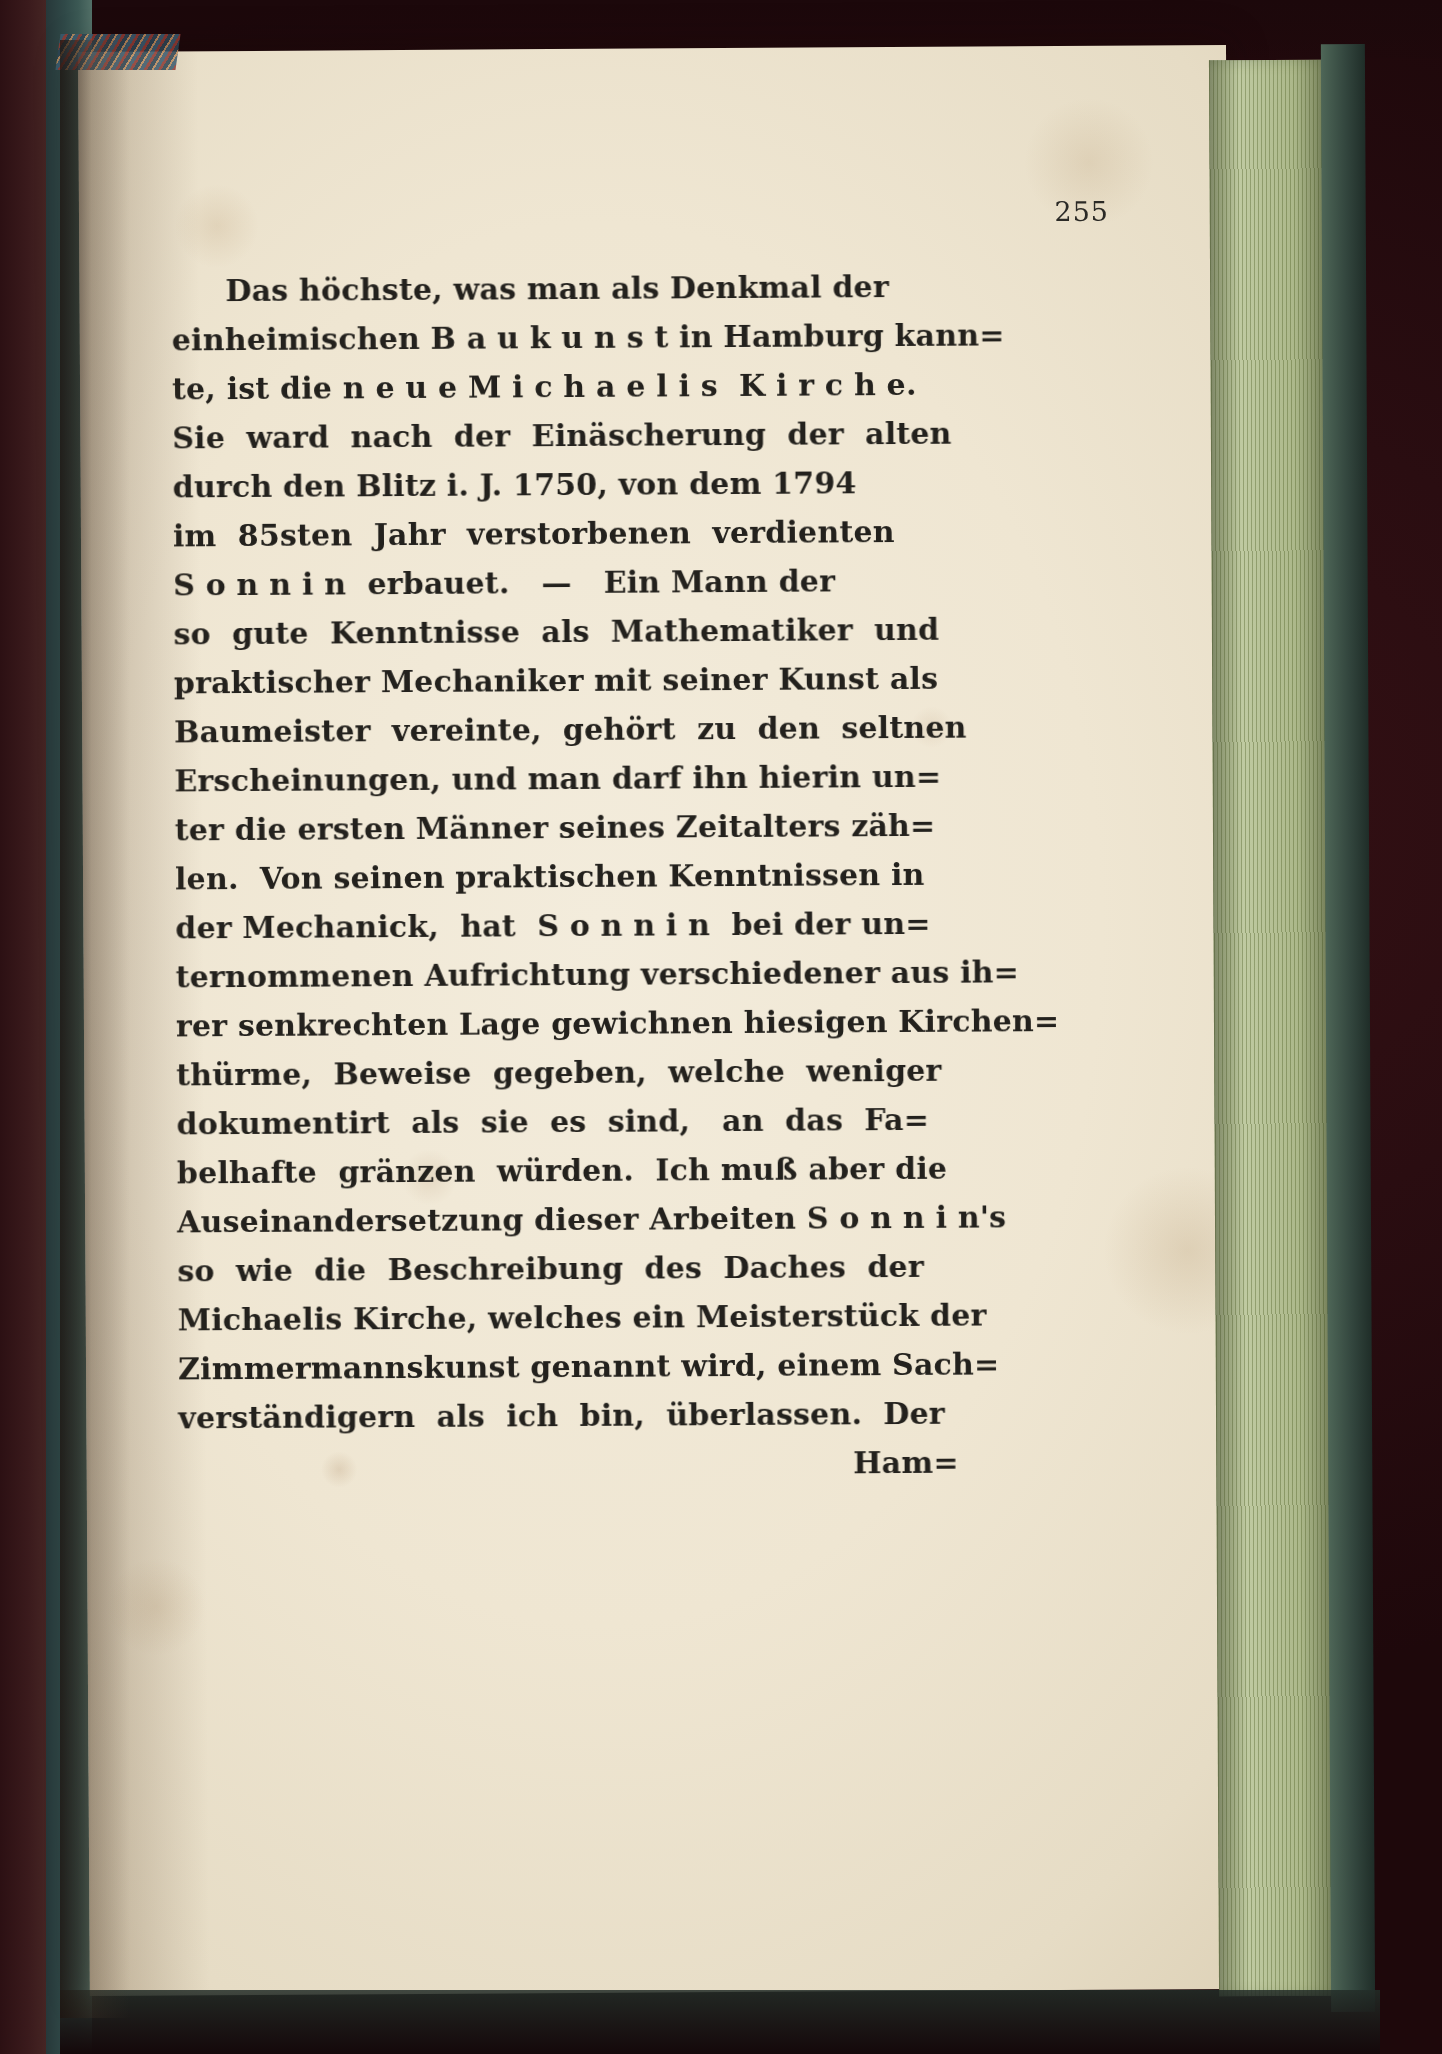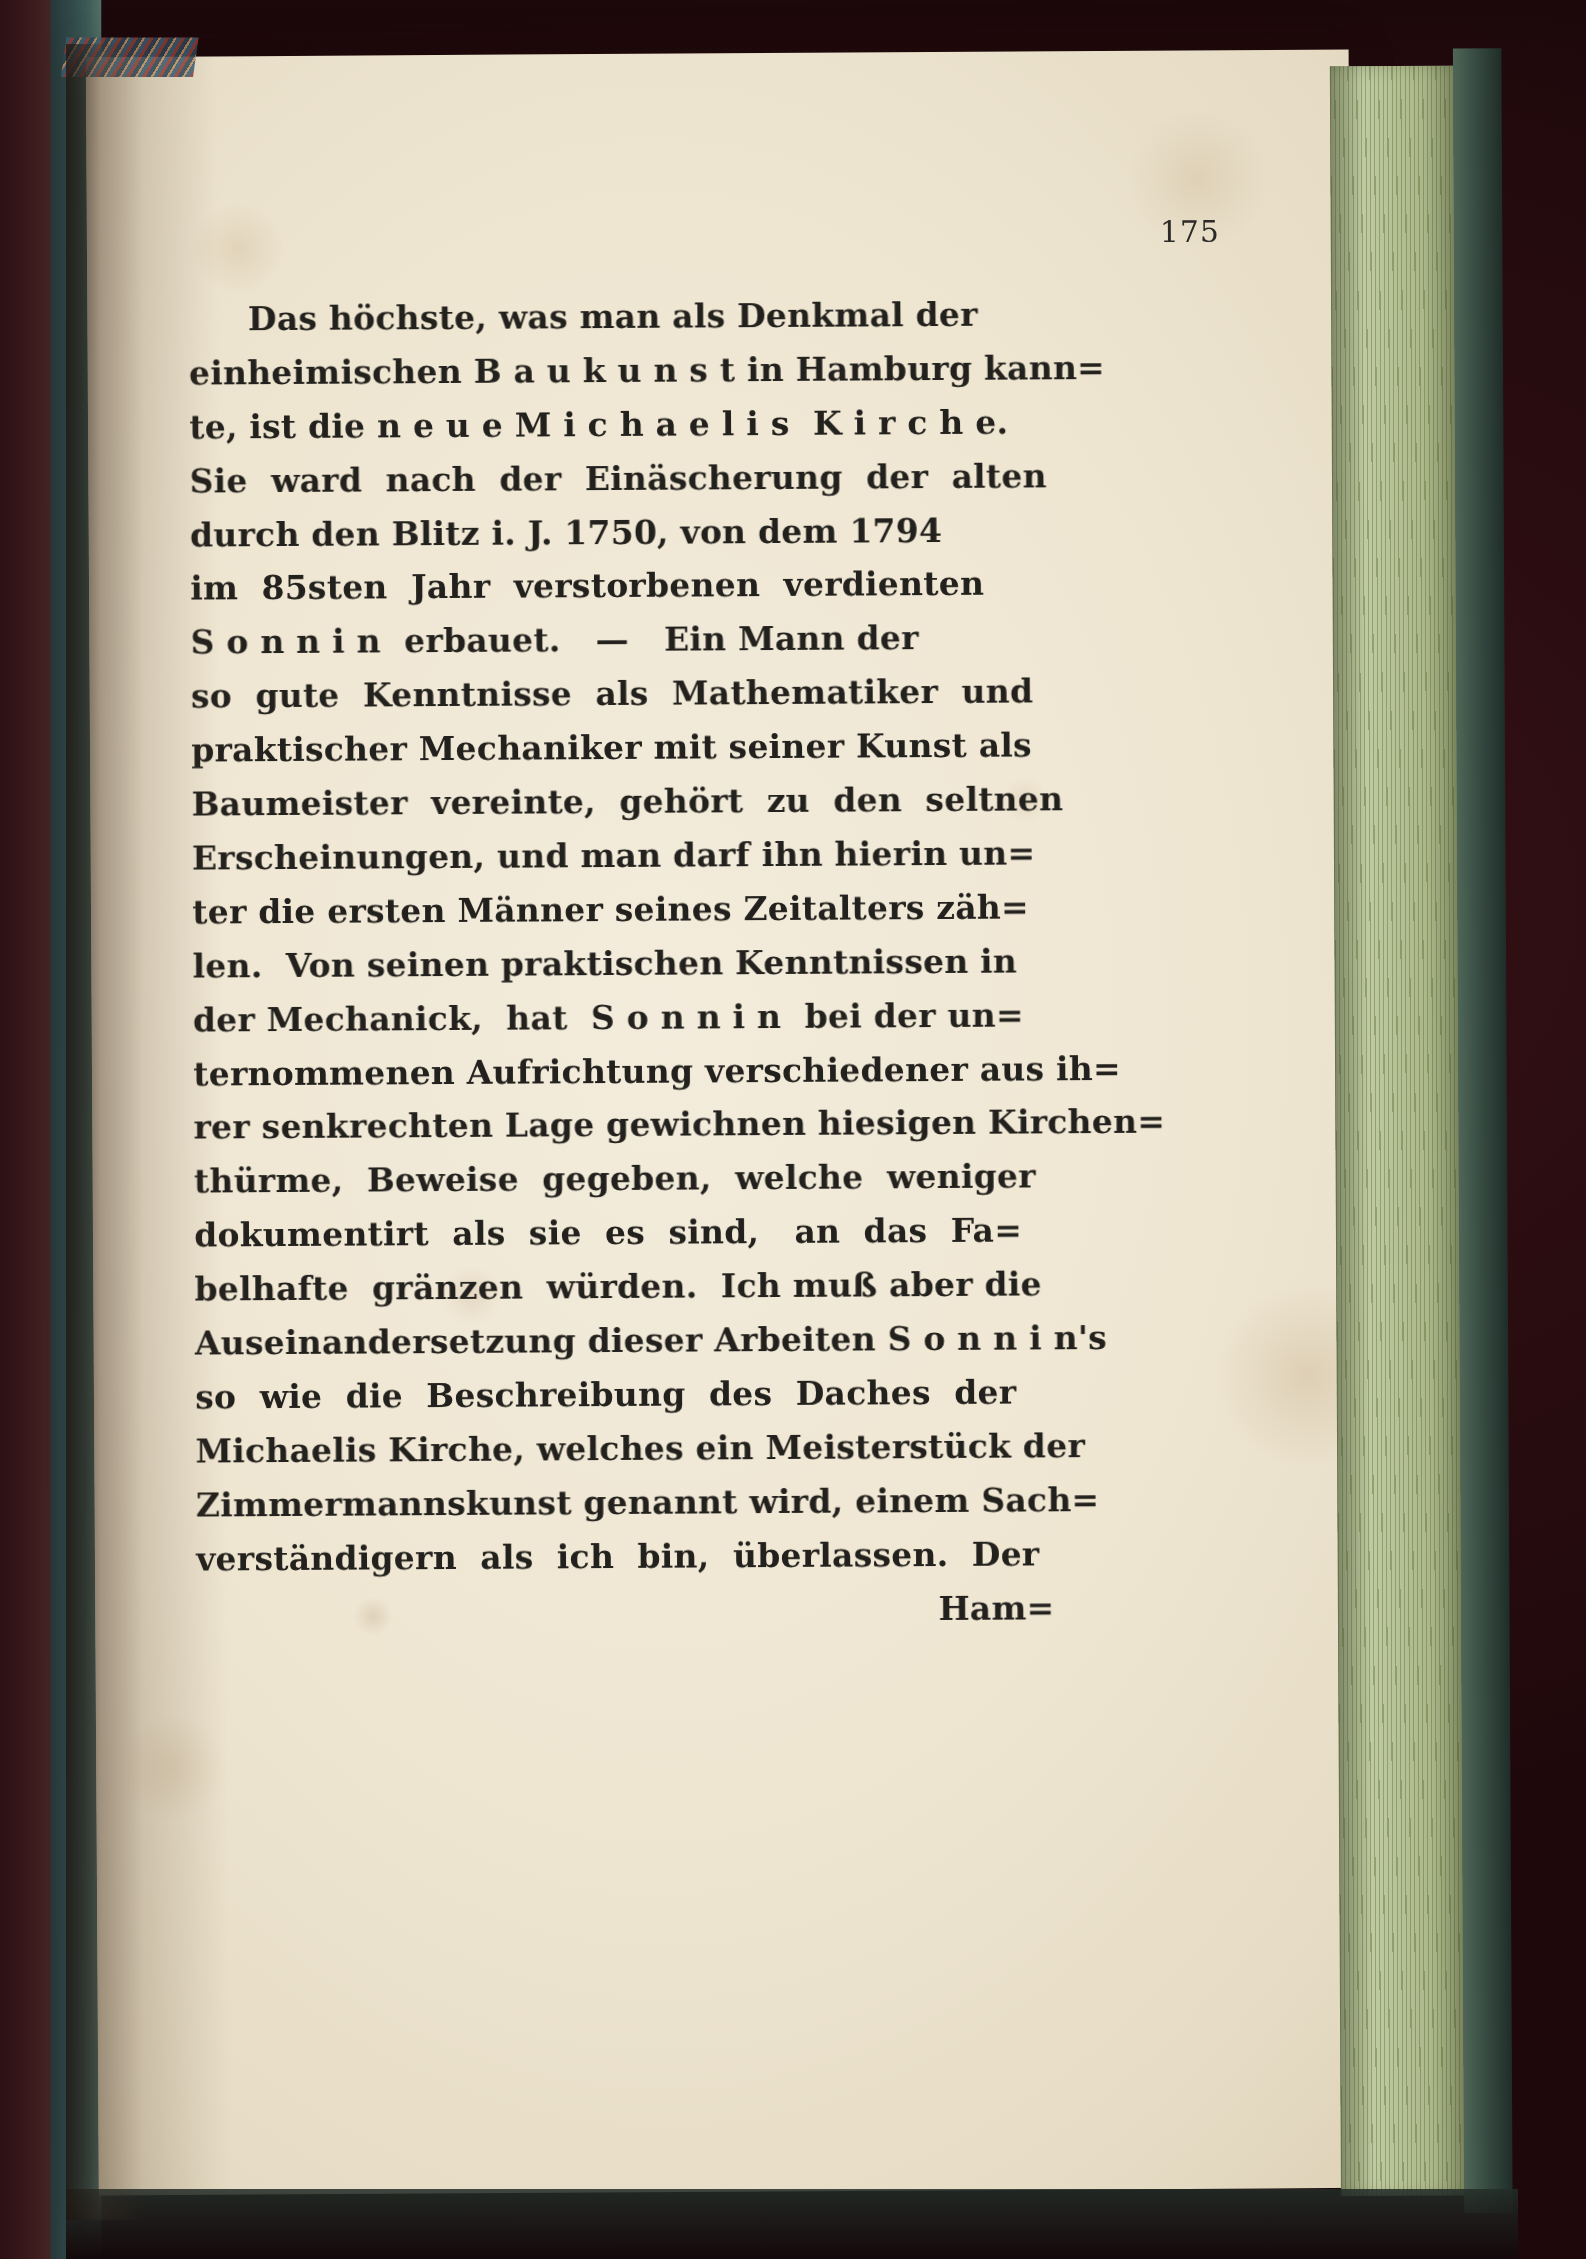--- a/index.html
+++ b/index.html
@@ -183,21 +183,21 @@
 
   <div class="top-shadow"></div>
 
   <div class="board-left">
     <div class="board-left-inner"></div>
   </div>
   <div class="spine-strip"></div>
 
   <div class="page">
 
-    <div class="page-number">175</div>
+    <div class="page-number">255</div>
 
     <div class="text-block">
       <span class="line blackletter indent">Das höchste, was man als Denkmal der</span>
       <span class="line blackletter">einheimischen B a u k u n s t in Hamburg kann=</span>
       <span class="line blackletter">te, ist die n e u e M i c h a e l i s  K i r c h e.</span>
       <span class="line blackletter">Sie  ward  nach  der  Einäscherung  der  alten</span>
       <span class="line blackletter">durch den Blitz i. J. 1750, von dem 1794</span>
       <span class="line blackletter">im  85sten  Jahr  verstorbenen  verdienten</span>
       <span class="line blackletter">S o n n i n  erbauet.   —   Ein Mann der</span>
       <span class="line blackletter">so  gute  Kenntnisse  als  Mathematiker  und</span>

